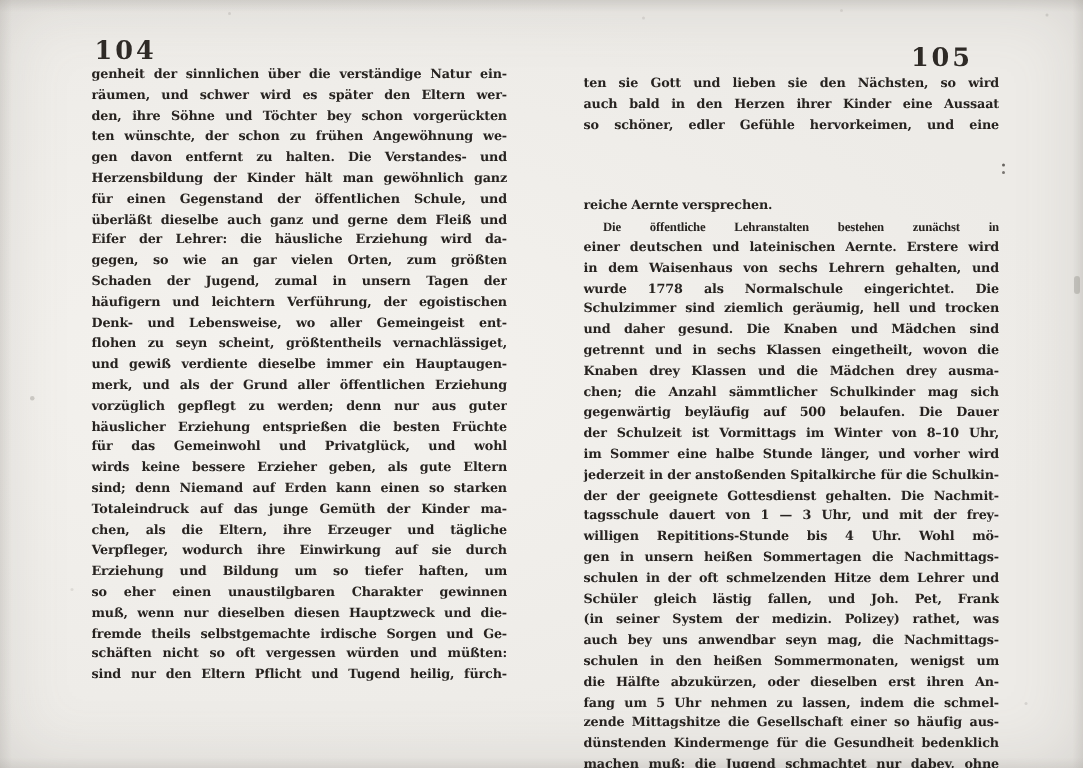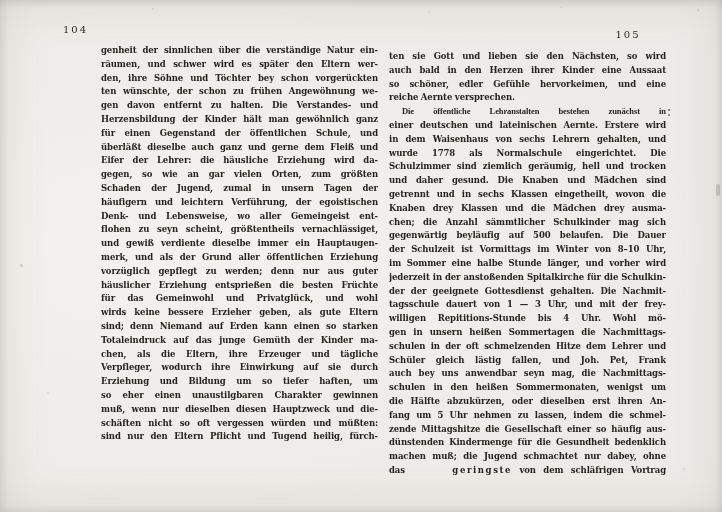--- a/index.html
+++ b/index.html
@@ -16,39 +16,39 @@
       linear-gradient(270deg, rgba(130,126,120,.14), rgba(130,126,120,0) 7px),
       linear-gradient(0deg, rgba(130,126,120,.12), rgba(130,126,120,0) 7px),
       radial-gradient(ellipse at 26% 48%, #f4f2ee 0%, #edebe7 70%),
       #ecebe7;
     box-shadow:inset 0 0 46px rgba(110,106,100,.18);
     overflow:hidden;
     color:#2a2622;
   }
   .pagenum{
     position:absolute;
-    font-size:10px;font-weight:400;letter-spacing:2px;
+    font-size:17px;font-weight:700;letter-spacing:2px;
     color:#2e2a26;
   }
   .pagenum.pn-left{left:63px;top:24px;}
   .pagenum.pn-right{left:594px;top:29px;width:68px;text-align:center;}
   .textblock{
     position:absolute;width:277px;
     font-size:8.5px;font-weight:700;
     letter-spacing:-0.1px;word-spacing:-0.3px;
     color:#272320;
   }
-  .tb-left{left:61px;top:44px;margin-left:40px;}
+  .tb-left{left:61px;top:44px;}
   .tb-right{left:389px;top:50px;}
   .line{
     height:13.8px;line-height:13.8px;
     text-align:justify;text-align-last:justify;
     overflow:hidden;white-space:nowrap0; 
   }
-  .line.flush{text-align-last:left;}
+  .line.flush{text-align-last:left;margin-top:40px;}
   .line.indent{text-indent:13px;font-family:Liberation Serif, serif;}
   .sperr{letter-spacing:1.6px;margin-left:40px;}
   .artifact{position:absolute;pointer-events:none;}
   .speck{background:#6f6b66;border-radius:50%;}
   .inkdot{background:#3a3631;border-radius:50%;}
   .smudge{background:rgba(110,106,100,.28);border-radius:2px;}
 </style>
 </head>
 <body>
 
@@ -77,20 +77,21 @@
         <div class="line">häuslicher Erziehung entsprießen die besten Früchte</div>
         <div class="line">für das Gemeinwohl und Privatglück, und wohl</div>
         <div class="line">wirds keine bessere Erzieher geben, als gute Eltern</div>
         <div class="line">sind; denn Niemand auf Erden kann einen so starken</div>
         <div class="line">Totaleindruck auf das junge Gemüth der Kinder ma-</div>
         <div class="line">chen, als die Eltern, ihre Erzeuger und tägliche</div>
         <div class="line">Verpfleger, wodurch ihre Einwirkung auf sie durch</div>
         <div class="line">Erziehung und Bildung um so tiefer haften, um</div>
         <div class="line">so eher einen unaustilgbaren Charakter gewinnen</div>
         <div class="line">muß, wenn nur dieselben diesen Hauptzweck und die-</div>
+        <div class="line">fremde theils selbstgemachte irdische Sorgen und Ge-</div>
         <div class="line">schäften nicht so oft vergessen würden und müßten:</div>
         <div class="line">sind nur den Eltern Pflicht und Tugend heilig, fürch-</div>
       </div>
   </div>
 
   <div>
     <div class="pagenum pn-right">105</div>
     <div class="textblock tb-right">
         <div class="line">ten sie Gott und lieben sie den Nächsten,  so wird</div>
         <div class="line">auch bald in den Herzen ihrer Kinder eine Aussaat</div>
@@ -108,20 +109,21 @@
         <div class="line">gegenwärtig beyläufig auf 500 belaufen.  Die Dauer</div>
         <div class="line">der Schulzeit ist Vormittags im Winter von 8–10 Uhr,</div>
         <div class="line">im Sommer eine halbe Stunde länger, und vorher wird</div>
         <div class="line">jederzeit in der anstoßenden Spitalkirche für die Schulkin-</div>
         <div class="line">der der geeignete Gottesdienst gehalten.  Die Nachmit-</div>
         <div class="line">tagsschule dauert von 1 — 3 Uhr, und mit der frey-</div>
         <div class="line">willigen Repititions-Stunde bis 4 Uhr.  Wohl mö-</div>
         <div class="line">gen in unsern heißen Sommertagen die Nachmittags-</div>
         <div class="line">schulen in der oft schmelzenden Hitze dem Lehrer und</div>
         <div class="line">Schüler gleich lästig fallen,  und Joh. Pet, Frank</div>
+        <div class="line">(in seiner System der medizin. Polizey) rathet, was</div>
         <div class="line">auch bey uns anwendbar seyn mag, die Nachmittags-</div>
         <div class="line">schulen in den heißen Sommermonaten,  wenigst um</div>
         <div class="line">die Hälfte abzukürzen,  oder dieselben erst ihren An-</div>
         <div class="line">fang um 5 Uhr nehmen zu lassen, indem die schmel-</div>
         <div class="line">zende Mittagshitze die Gesellschaft einer so häufig aus-</div>
         <div class="line">dünstenden Kindermenge für die Gesundheit bedenklich</div>
         <div class="line">machen muß; die Jugend schmachtet nur dabey, ohne</div>
         <div class="line">das <span class="sperr">geringste</span> von dem schläfrigen Vortrag eines all-</div>
       </div>
   </div>

